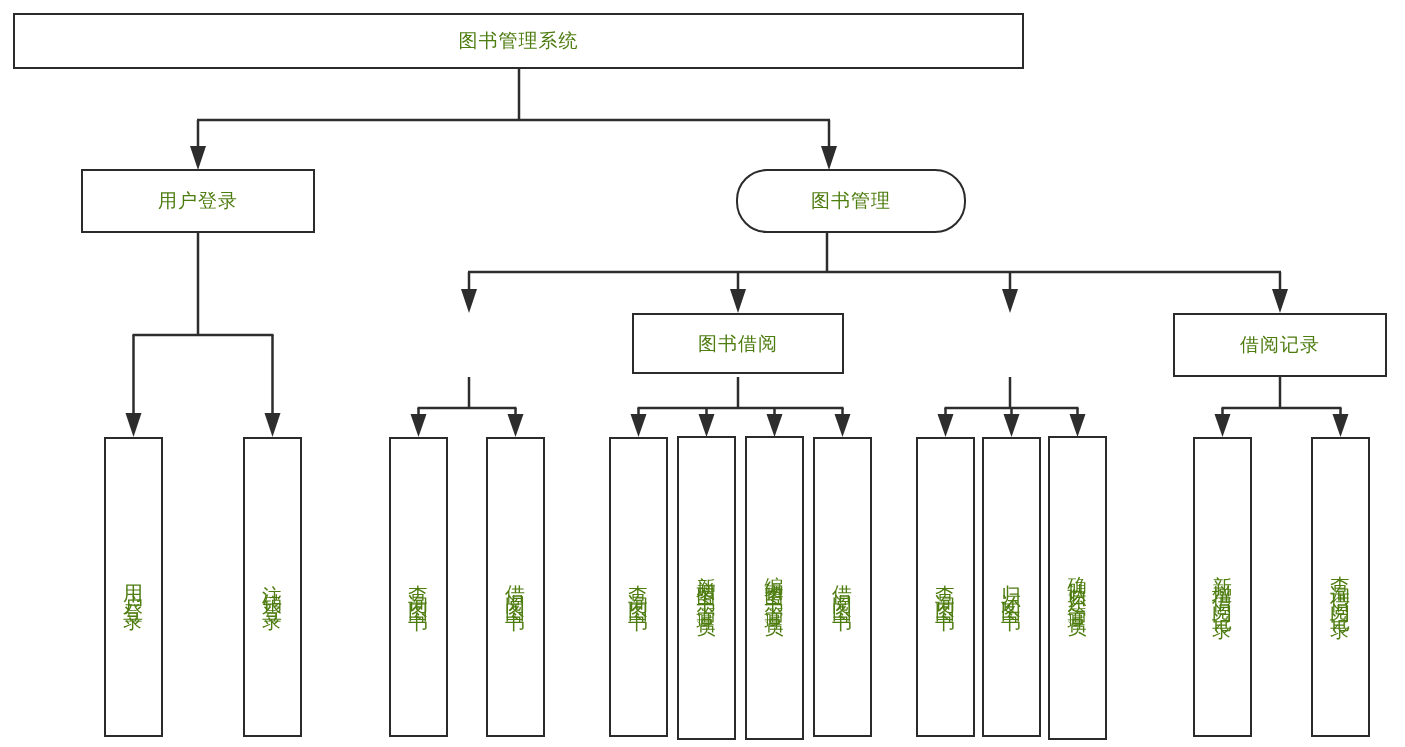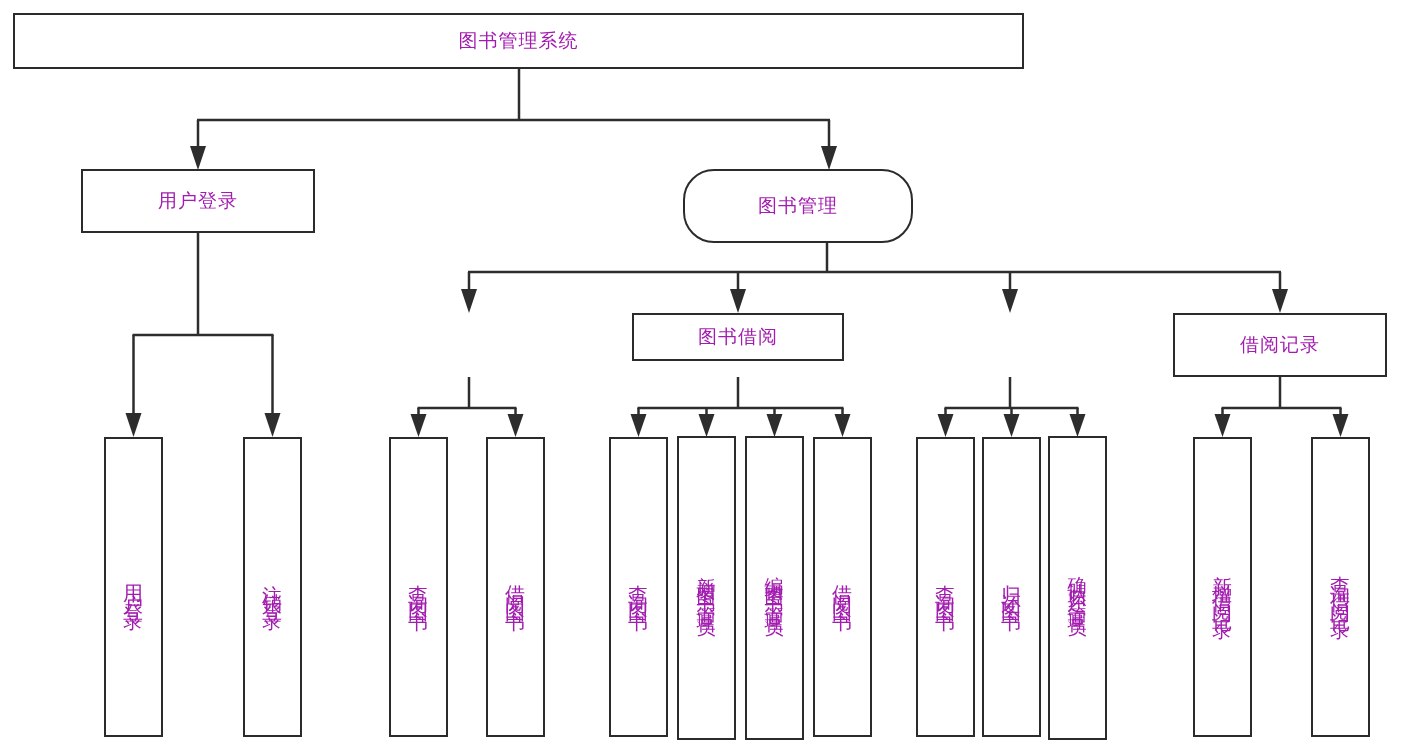--- a/index.html
+++ b/index.html
@@ -33,21 +33,21 @@
     position: absolute;
     box-sizing: border-box;
     border: 2px solid #2b2b2b;
     background: #ffffff;
     z-index: 2;
     display: flex;
     align-items: center;
     justify-content: center;
   }
   .box .lbl {
-    color: #a21caf;
+    color: #4d7c0f;
     font-size: 19px;
     letter-spacing: 1px;
     white-space: nowrap;
   }
   .leaf .lbl {
     writing-mode: vertical-rl;
     text-orientation: mixed;
     font-size: 20px;
     letter-spacing: 9px;
     line-height: 1;
@@ -136,25 +136,25 @@
     <polygon points="1332.5,414 1348.5,414 1340.5,437"></polygon>
   </svg>
 
   <div class="box" style="left:13px; top:13px; width:1011px; height:56px;">
     <span class="lbl">图书管理系统</span>
   </div>
 
   <div class="box" style="left:81px; top:169px; width:234px; height:64px;">
     <span class="lbl">用户登录</span>
   </div>
-  <div class="box" style="left:683px; top:169px; width:230px; height:74px;border-radius:31px;">
+  <div class="box" style="left:736px; top:169px; width:230px; height:64px;border-radius:31px;">
     <span class="lbl">图书管理</span>
   </div>
 
-  <div class="box" style="left:632px; top:313px; width:212px; height:48px;">
+  <div class="box" style="left:632px; top:313px; width:212px; height:61px;">
     <span class="lbl">图书借阅</span>
   </div>
   <div class="box" style="left:1173px; top:313px; width:214px; height:64px;">
     <span class="lbl">借阅记录</span>
   </div>
 
   <div class="box leaf" style="left:104px; top:437px; width:59px; height:300px;">
     <span class="lbl">用户登录</span>
   </div>
   <div class="box leaf" style="left:243px; top:437px; width:59px; height:300px;">

